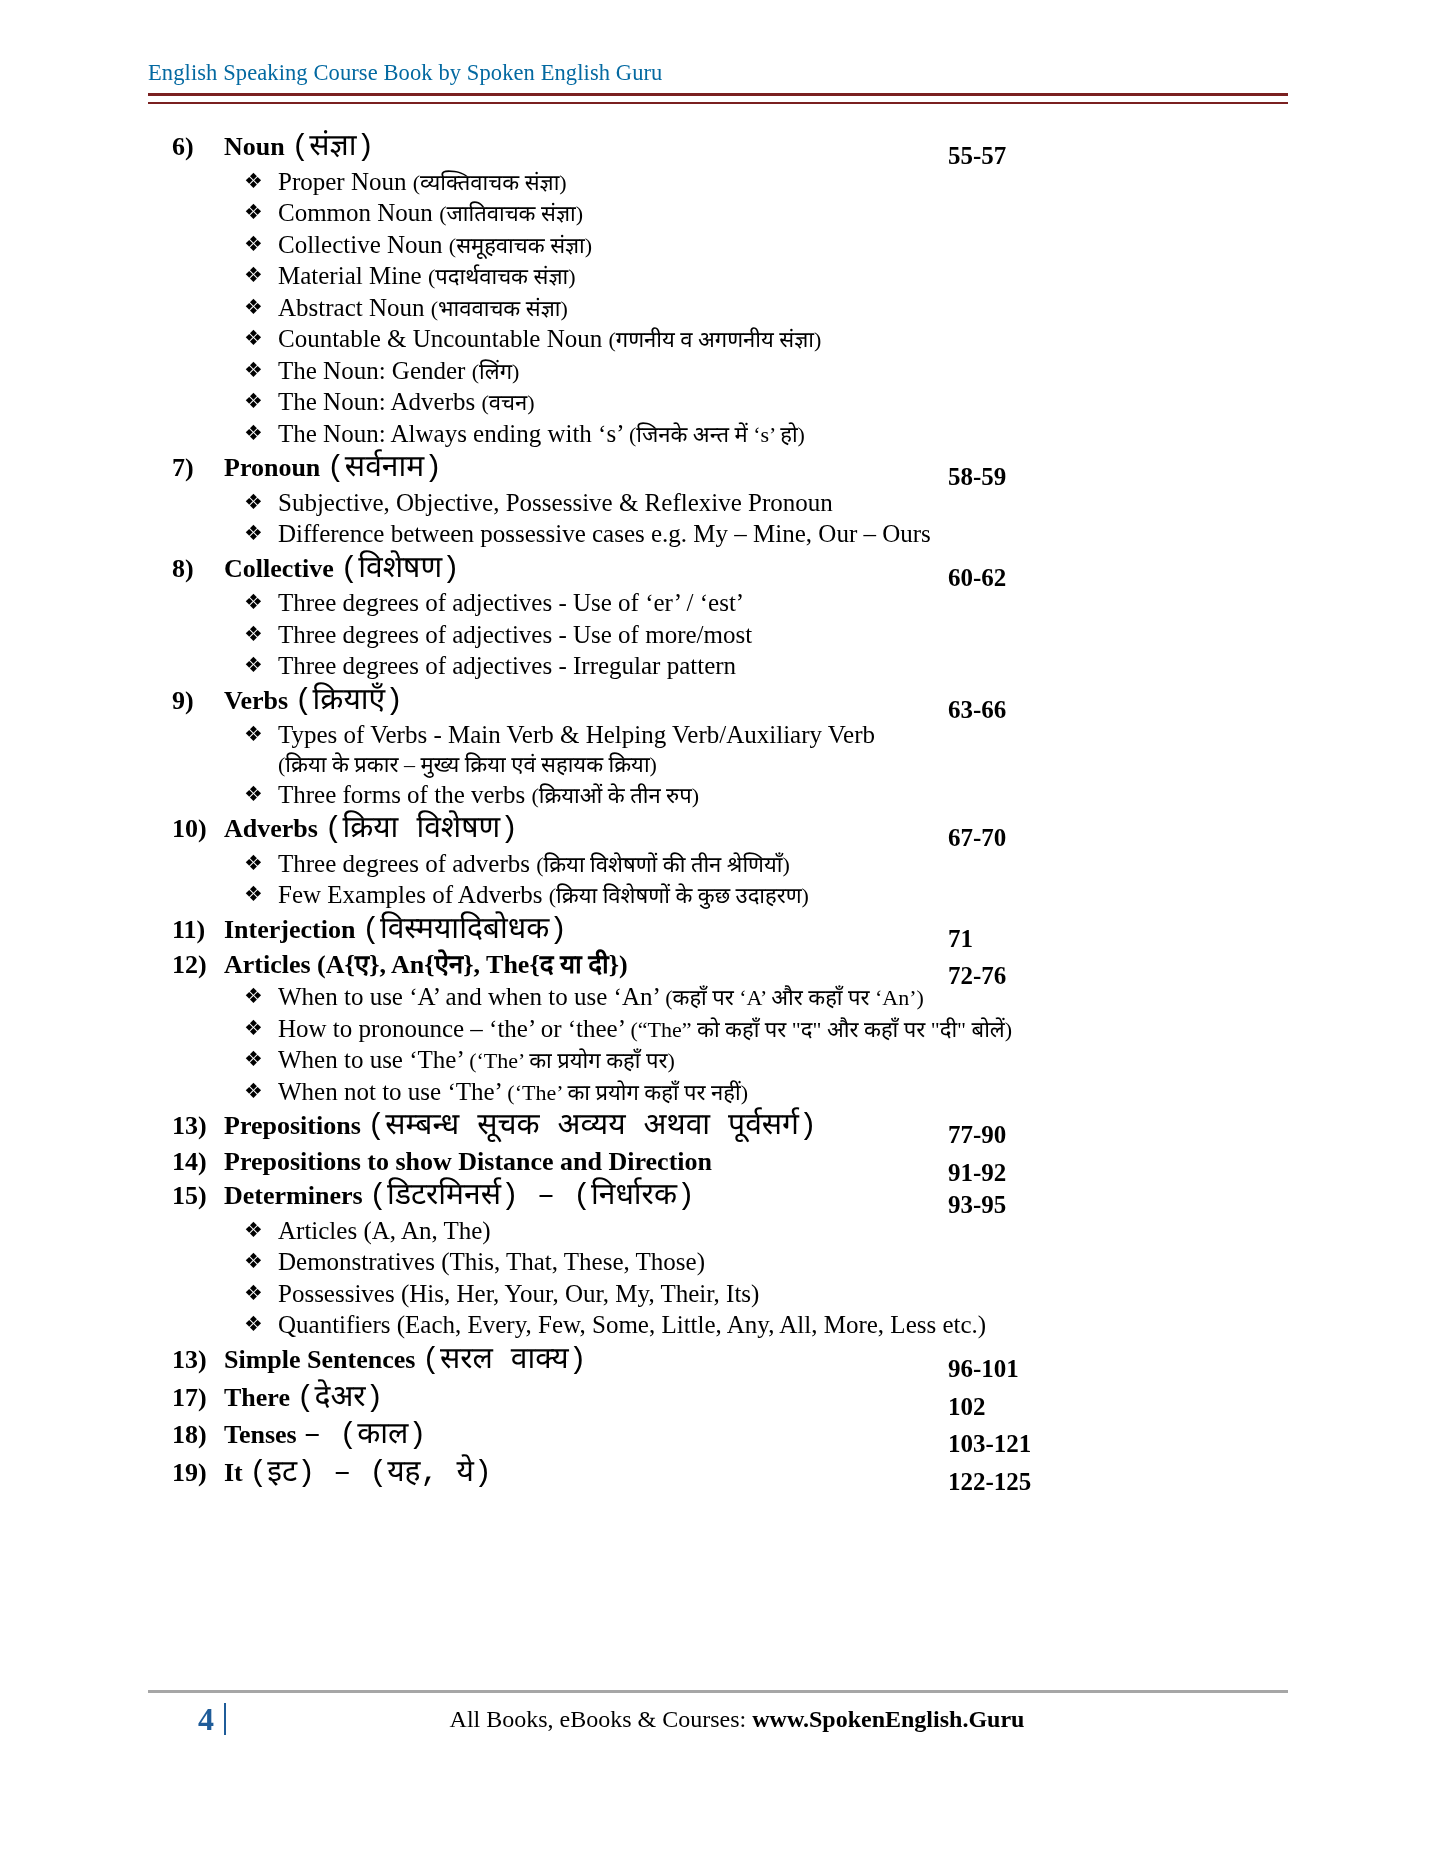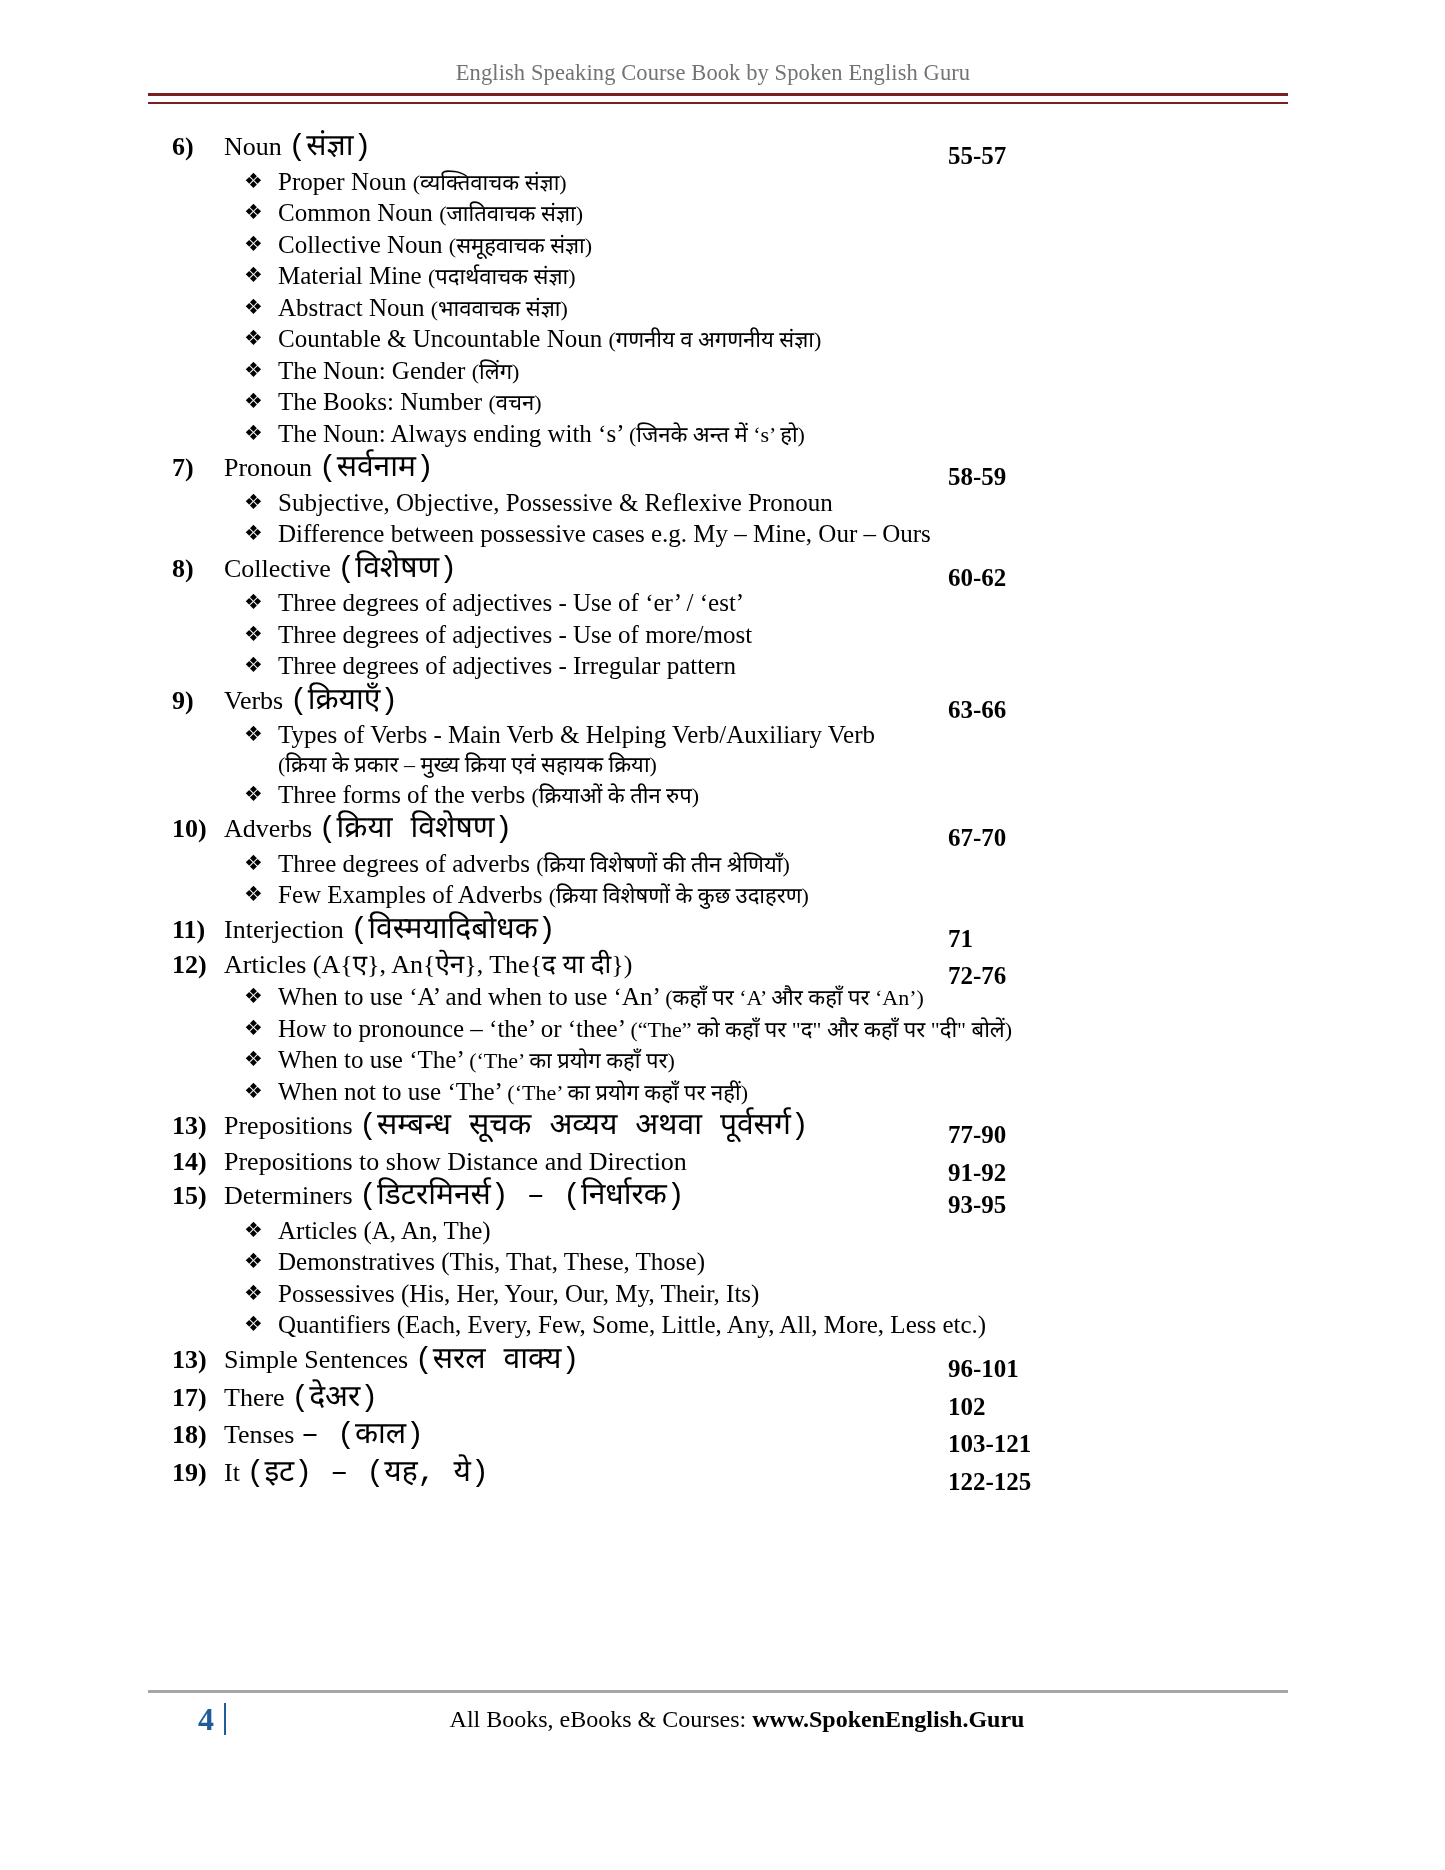--- a/index.html
+++ b/index.html
@@ -21,23 +21,23 @@
   }
 
   
   .header {
     position: absolute;
     left: 148px;
     top: 60px;
     width: 1140px;
   }
   .header-text {
-    text-align: center;
+    text-align: left;
     font-size: 22.5px;
-    color: #737373;
+    color: #0369a1;
     letter-spacing: 0.1px;
     font-family: "Liberation Serif", "DejaVu Serif", serif;
     padding-right: 10px;
   }
   .header-rule {
     margin-top: 7px;
     height: 6px;
     border-top: 3px solid #7a2020;
     border-bottom: 2px solid #7a2020;
     background: #ffffff;
@@ -65,21 +65,21 @@
     width: 52px;
     text-align: left;
     font-size: 26px;
   }
   .toc-title {
     flex: 1 1 auto;
     white-space: nowrap;
     font-size: 26px;
   }
   .toc-title b {
-    font-weight: normal;
+    font-weight: bold;
   }
   .toc-hindi {
     font-size: 30px;
     font-family: Liberation Mono, monospace;
   }
   .toc-pages {
     position: absolute;
     left: 776px;
     top: 12px;
     font-weight: bold;
@@ -197,21 +197,21 @@
         <li class="sub-item">
           <span class="sub-bullet">❖</span>
           <span class="sub-text"><span>Countable &amp; Uncountable Noun </span><span class="hi">(गणनीय व अगणनीय संज्ञा)</span></span>
         </li>
         <li class="sub-item">
           <span class="sub-bullet">❖</span>
           <span class="sub-text"><span>The Noun: Gender </span><span class="hi">(लिंग)</span></span>
         </li>
         <li class="sub-item">
           <span class="sub-bullet">❖</span>
-          <span class="sub-text"><span>The Books: Number </span><span class="hi">(वचन)</span></span>
+          <span class="sub-text"><span>The Noun: Adverbs </span><span class="hi">(वचन)</span></span>
         </li>
         <li class="sub-item">
           <span class="sub-bullet">❖</span>
           <span class="sub-text"><span>The Noun: Always ending with ‘s’ </span><span class="hi">(जिनके अन्त में ‘s’ हो)</span></span>
         </li>
       </ul>
       <div class="toc-entry">
         <span class="toc-num">7)</span>
         <span class="toc-title"><b>Pronoun</b> <span class="toc-hindi">(सर्वनाम)</span></span>
         <span class="toc-pages">58-59</span>

